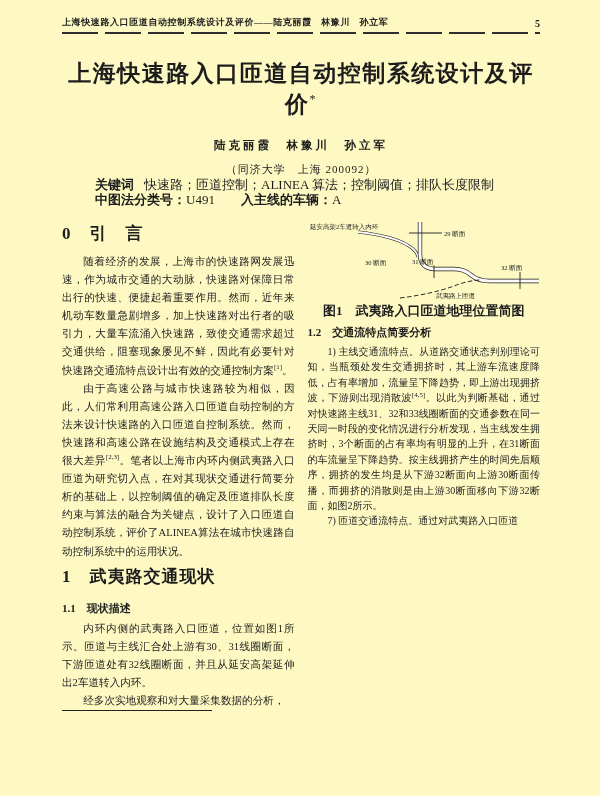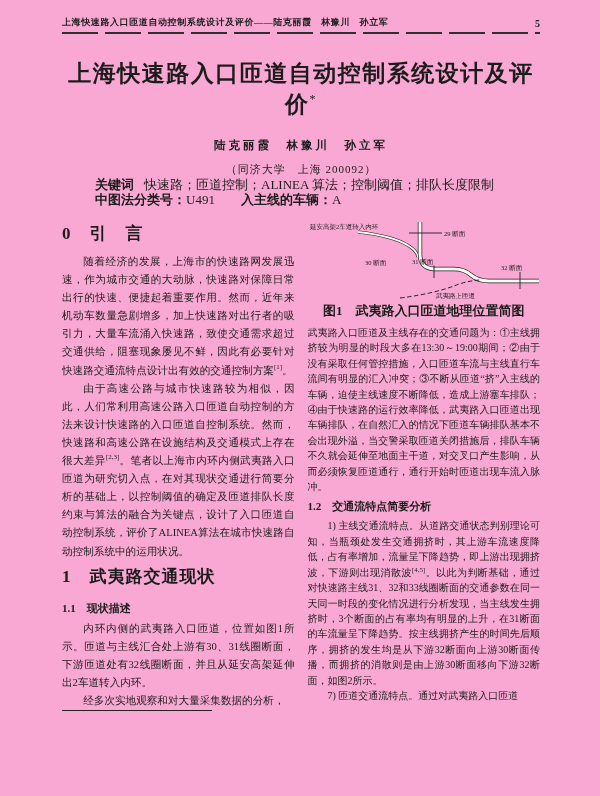--- a/index.html
+++ b/index.html
@@ -1,17 +1,17 @@
 <!DOCTYPE html>
 <html><head>
 <meta charset="utf-8">
 <style>
   html,body{margin:0;padding:0;}
   body{width:600px;height:796px;background:#e9e7e2;font-family:"Liberation Serif", serif;}
-  .page{position:relative;width:600px;height:796px;background:#f9a8d4;color:#1c1c1c;box-sizing:border-box;
+  .page{position:relative;width:600px;height:796px;background:#fef9c3;color:#1c1c1c;box-sizing:border-box;
         padding:16px 60px 0 62px;overflow:hidden;}
   
   .hdr{display:flex;justify-content:space-between;align-items:flex-end;}
   .hdr-title{font-size:9px;font-weight:700;letter-spacing:.6px;color:#222;}
   .hdr-page{font-size:10px;font-weight:700;color:#222;}
   .hdr-rule{margin-top:3px;height:2px;
     background:repeating-linear-gradient(90deg,#2f2f2f 0 36px,rgba(0,0,0,0) 36px 43px);}
   
   h1.title{margin:24px 0 0;text-align:center;font-size:23px;font-weight:700;letter-spacing:1.5px;}
   h1.title .star{font-size:12px;font-weight:400;}
@@ -99,20 +99,19 @@
 
           <text class="fig-text" x="2" y="9">延安高架2车道转入内环</text>
           <text class="fig-text" x="136" y="15.5">29 断面</text>
           <text class="fig-text" x="57" y="45">30 断面</text>
           <text class="fig-text" x="104" y="43.5">31 断面</text>
           <text class="fig-text" x="193" y="50">32 断面</text>
           <text class="fig-text" x="128" y="77.5">武夷路上匝道</text>
         </svg>
         <div class="fig-cap">图1　武夷路入口匝道地理位置简图</div>
       </div>
-      <p class="bp">武夷路入口匝道及主线存在的交通问题为：①主线拥挤较为明显的时段大多在13:30～19:00期间；②由于没有采取任何管控措施，入口匝道车流与主线直行车流间有明显的汇入冲突；③不断从匝道“挤”入主线的车辆，迫使主线速度不断降低，造成上游塞车排队；④由于快速路的运行效率降低，武夷路入口匝道出现车辆排队，在自然汇入的情况下匝道车辆排队基本不会出现外溢，当交警采取匝道关闭措施后，排队车辆不久就会延伸至地面主干道，对交叉口产生影响，从而必须恢复匝道通行，通行开始时匝道出现车流入脉冲。</p>
       <h3>1.2　交通流特点简要分析</h3>
       <p class="bp ind">1) 主线交通流特点。从道路交通状态判别理论可知，当瓶颈处发生交通拥挤时，其上游车流速度降低，占有率增加，流量呈下降趋势，即上游出现拥挤波，下游则出现消散波<sup>[4,5]</sup>。以此为判断基础，通过对快速路主线31、32和33线圈断面的交通参数在同一天同一时段的变化情况进行分析发现，当主线发生拥挤时，3个断面的占有率均有明显的上升，在31断面的车流量呈下降趋势。按主线拥挤产生的时间先后顺序，拥挤的发生均是从下游32断面向上游30断面传播，而拥挤的消散则是由上游30断面移向下游32断面，如图2所示。</p>
       <p class="bp ind">7) 匝道交通流特点。通过对武夷路入口匝道</p>
     </div>
 
   </div>
 </div>
 
 </body></html>

